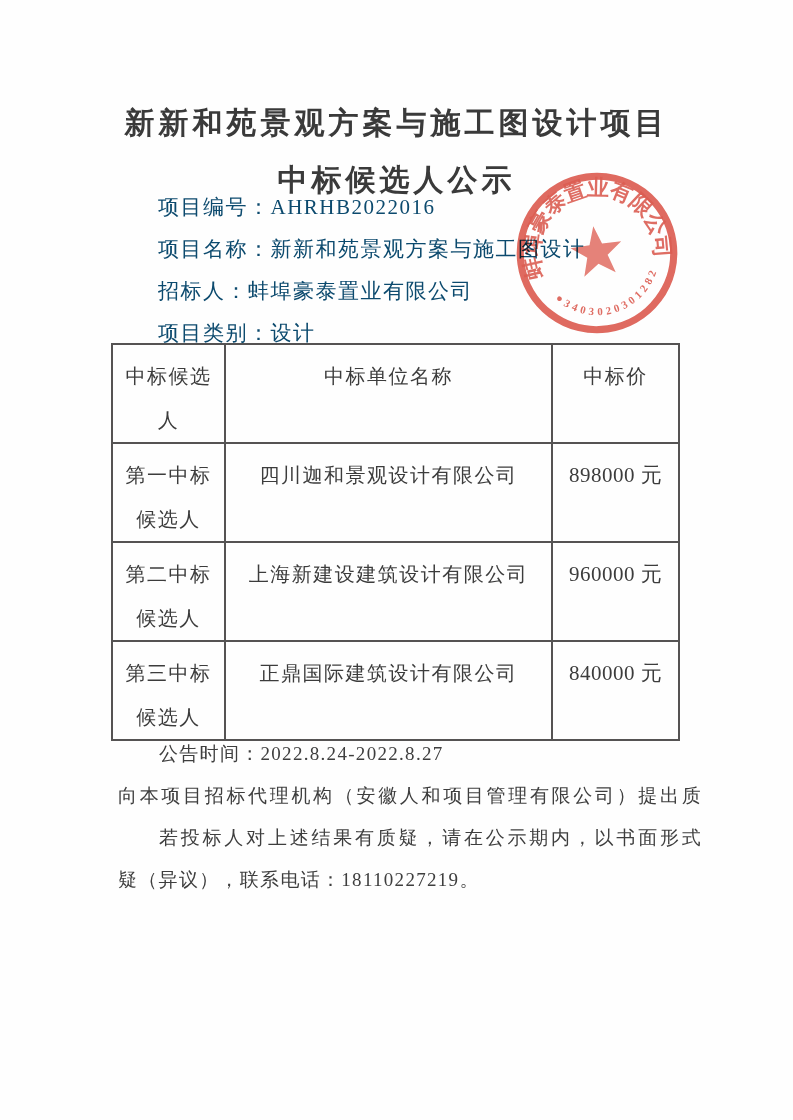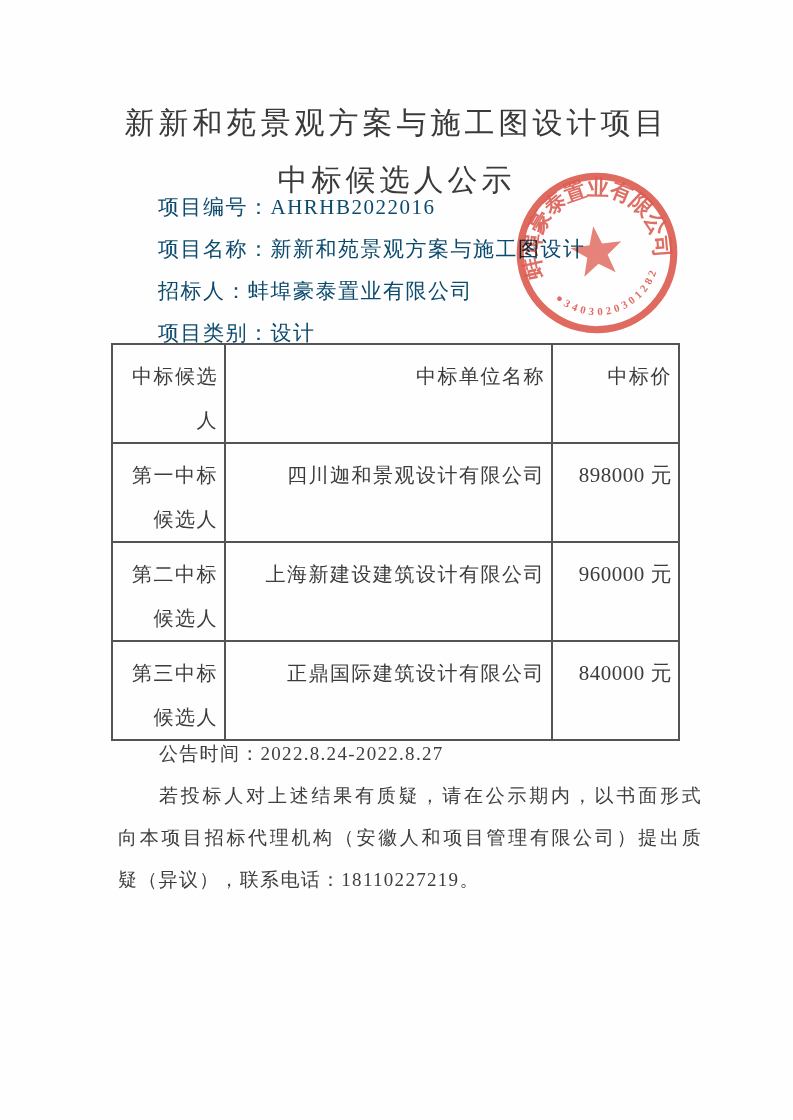--- a/index.html
+++ b/index.html
@@ -9,21 +9,21 @@
     font-family: "Liberation Serif", "DejaVu Serif", serif;
     color: #3e3e3e;
     position: relative;
     overflow: hidden;
   }
   .page { position: absolute; inset: 0; background: #fefefe; }
 
   
   .title-block {
     position: absolute; top: 94px; left: 0; width: 793px;
-    text-align: center; font-weight: 400; color: #3a3a3a;
+    text-align: center; font-weight: 700; color: #3a3a3a;
   }
   .title-line {
     display: block; font-size: 30px; line-height: 57px; letter-spacing: 4px;
   }
 
   
   .info-block {
     position: absolute; top: 186px; left: 158px; width: 560px;
     font-size: 21px; letter-spacing: 1.5px; color: #0c4a6e;
   }
@@ -35,21 +35,21 @@
   .bid-table {
     position: absolute; top: 343px; left: 111px;
     width: 567px; border-collapse: collapse; table-layout: fixed;
     font-size: 20px; letter-spacing: 1.5px; color: #3c3c3c;
   }
   .bid-table col.c1 { width: 113px; }
   .bid-table col.c2 { width: 327px; }
   .bid-table col.c3 { width: 127px; }
   .bid-table th, .bid-table td {
     border: 2px solid #555353;
-    vertical-align: top; text-align: right;
+    vertical-align: top; text-align: center;
     font-weight: normal;
     padding: 9px 6px 0 6px;
     line-height: 44px;
   }
   tr.t-header { height: 82px; }
   tr.t-row { height: 85px; }
   tr.t-row:last-child { height: 82px; padding-left: 16px; }
   td.price-cell { letter-spacing: 0.5px; font-size: 21px; margin-top: 32px; }
 
   
@@ -124,22 +124,22 @@
       <tr class="t-row">
         <td>第三中标候选人</td>
         <td>正鼎国际建筑设计有限公司</td>
         <td class="price-cell">840000 元</td>
       </tr>
     </tbody>
   </table>
 
   <div class="footer-block">
     <div class="f-line indented">公告时间：2022.8.24-2022.8.27</div>
+    <div class="f-line just">向本项目招标代理机构（安徽人和项目管理有限公司）提出质</div>
     <div class="f-line just-indent">若投标人对上述结果有质疑，请在公示期内，以书面形式</div>
-    <div class="f-line just">向本项目招标代理机构（安徽人和项目管理有限公司）提出质</div>
     <div class="f-line">疑（异议），联系电话：18110227219。</div>
   </div>
 
   <div class="seal">
     <svg viewBox="0 0 164 164" width="170" height="170">
       <defs>
         <path id="sealTopArc" d="M 29.4,101.2 A 56,56 0 1 1 134.6,101.2" fill="none"></path>
         <path id="sealBottomArc" d="M 30.0,112.0 A 60,60 0 0 0 140.0,97.5" fill="none"></path>
       </defs>
       <circle cx="82" cy="82" r="74" fill="none" stroke="#d8463a" stroke-width="7" opacity="0.92"></circle>

